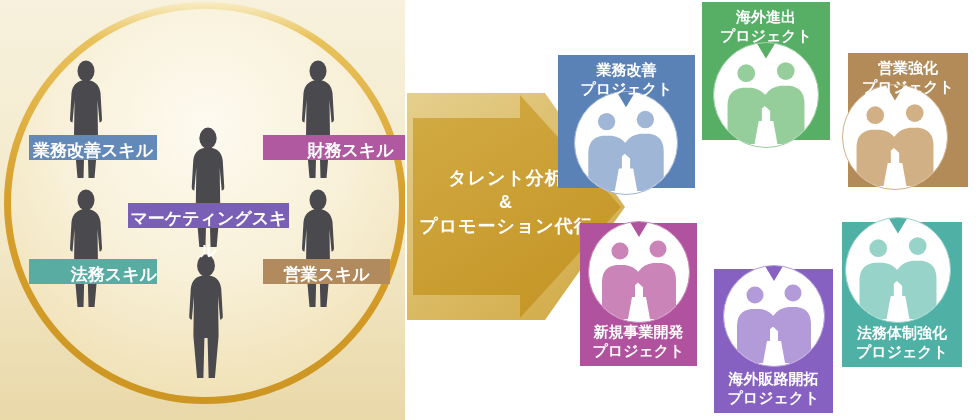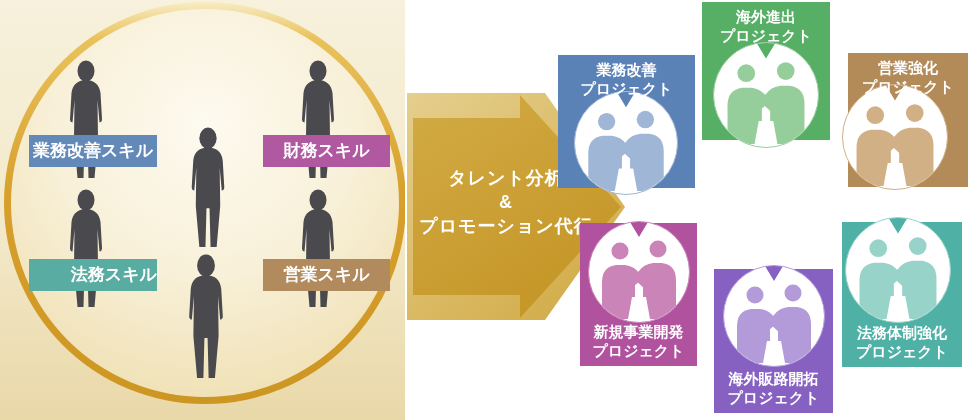--- a/index.html
+++ b/index.html
@@ -15,24 +15,24 @@
   .skills-title{position:absolute;left:0;top:38px;width:405px;text-align:center;
          font-size:31px;font-weight:bold;color:#3b3b3b;letter-spacing:2px;z-index:3;}
 
   .person{position:absolute;width:56px;height:120px;z-index:1;}
   .person svg{width:100%;height:100%;display:block;}
   .p1{left:58px;top:60px;}  .p2{left:290px;top:60px;}
   .p3{left:180px;top:127px;width:56px;height:122px;}
   .p4{left:58px;top:189px;} .p5{left:290px;top:189px;}
   .p6{left:176px;top:254px;width:60px;height:126px;}
 
-  .sk{position:absolute;height:32px;line-height:32px;color:#fff;font-weight:bold;
+  .sk{position:absolute;height:25px;line-height:32px;color:#fff;font-weight:bold;
       font-size:17px;text-align:center;z-index:2;}
   .sk1{left:29px;top:135px;width:128px;}
-  .sk2{left:263px;top:135px;width:127px;}
+  .sk2{left:263px;top:135px;width:127px;padding-left:24px;}
   .sk3{left:128px;top:203px;width:161px;}
   .sk4{left:29px;top:259px;width:128px;text-align:right;}
   .sk5{left:263px;top:259px;width:127px;}
   .sk6{left:128px;top:325px;width:161px;}
 
   
   .arrow-svg{position:absolute;left:404px;top:56px;width:224px;height:268px;z-index:1;}
   .arrow-text{position:absolute;left:408px;top:166px;width:196px;z-index:2;text-align:center;
       color:#fff;font-weight:bold;font-size:18px;line-height:24px;letter-spacing:1px;white-space:pre-line;}
 
@@ -113,20 +113,21 @@
         </svg>
       </div>
     <div class="person p6">
         <svg>
           <use href="#sym-person"></use>
         </svg>
       </div>
 
     <div class="sk sk1" style="background-color: rgb(99, 137, 185);">業務改善スキル</div>
     <div class="sk sk2" style="background-color: rgb(177, 89, 160);">財務スキル</div>
+    <div class="sk sk3" style="background-color: rgb(122, 95, 182);">マーケティングスキル</div>
     <div class="sk sk4" style="background-color: rgb(88, 172, 162);">法務スキル</div>
     <div class="sk sk5" style="background-color: rgb(177, 138, 93);">営業スキル</div>
   </div>
 
   <svg class="arrow-svg" viewBox="0 0 224 268" xmlns="http://www.w3.org/2000/svg">
     <defs>
       <linearGradient id="gA" x1="0" y1="0" x2="0.8" y2="1">
         <stop offset="0" stop-color="#e5cf8d"></stop>
           <stop offset="1" stop-color="#d2ab48"></stop>
       </linearGradient>

